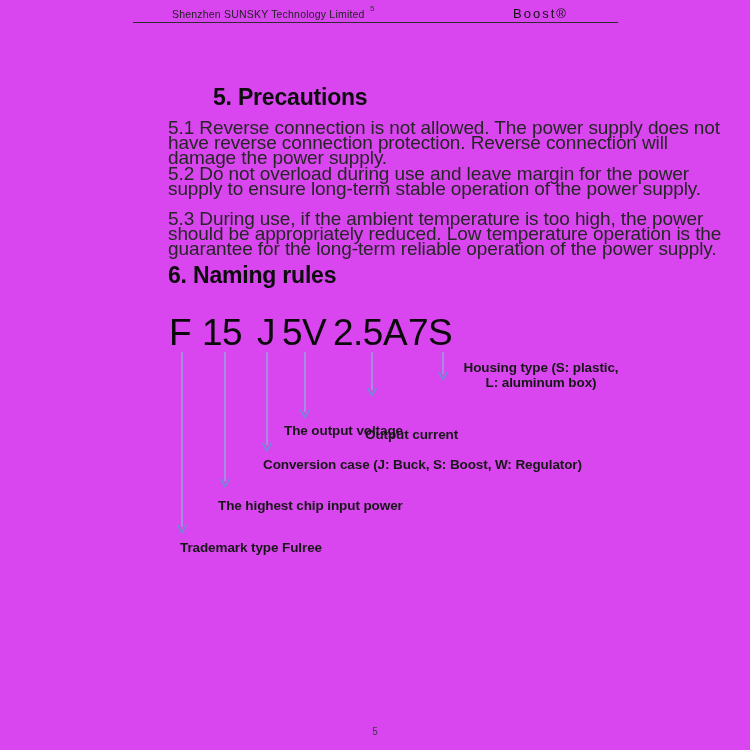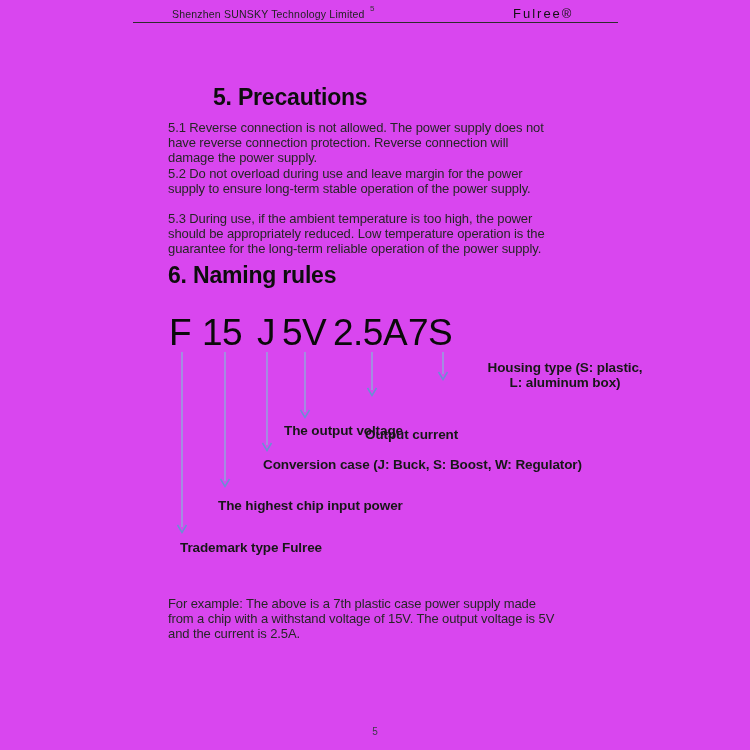--- a/index.html
+++ b/index.html
@@ -35,21 +35,21 @@
   
   .sec-heading {
     font-weight: bold; font-size: 23px; color: #0d0d0d; letter-spacing: -0.2px;
   }
   .h-precautions { left: 168px; top: 84px; margin-left: 45px; }
   .h-naming { left: 168px; top: 262px; }
 
   
   .body-par {
     left: 168px;
-    font-size: 13px; line-height: 15px; color: #262626;
+    font-size: 19px; line-height: 15px; color: #262626;
     white-space: pre; letter-spacing: -0.1px;
   }
   .p1 { top: 120px; }
   .p2 { top: 166px; }
   .p3 { top: 211px; }
   .example { top: 596px; }
 
   
   .code-part {
     top: 311px;
@@ -65,41 +65,41 @@
 
   
   .arrow { position: absolute; top: 352px; }
 
   
   .diagram-label {
     position: absolute;
     font-weight: bold; font-size: 13.5px; line-height: 15px;
     color: #171717; white-space: pre-line; letter-spacing: -0.1px;
   }
-  .lbl-housing { left: 480px; top: 360px; width: 170px; text-align: center; }
+  .lbl-housing { left: 456px; top: 360px; width: 170px; text-align: center; }
   .lbl-current { left: 365px; top: 399px; margin-top: 28px; }
   .lbl-voltage { left: 284px; top: 423px; }
   .lbl-conversion { left: 263px; top: 457px; }
   .lbl-power { left: 218px; top: 498px; text-align: center; }
   .lbl-trademark { left: 180px; top: 540px; }
 
   
   .page-number {
     left: 0; top: 726px; width: 750px;
     text-align: center; font-size: 10px; color: #3a3a46;
   }
 </style>
 </head>
 <body>
 
 <div id="page">
 
   <div class="abs company">Shenzhen SUNSKY Technology Limited</div>
   <div class="abs header-sup">5</div>
-  <div class="abs brand">Fulree®</div>
+  <div class="abs brand">Boost®</div>
   <div class="abs header-rule"></div>
 
   <div class="abs sec-heading h-precautions">5. Precautions</div>
   <div class="abs body-par p1">5.1 Reverse connection is not allowed. The power supply does not
 have reverse connection protection. Reverse connection will
 damage the power supply.</div>
   <div class="abs body-par p2">5.2 Do not overload during use and leave margin for the power
 supply to ensure long-term stable operation of the power supply.</div>
   <div class="abs body-par p3">5.3 During use, if the ambient temperature is too high, the power
 should be appropriately reduced. Low temperature operation is the
@@ -140,19 +140,16 @@
   </svg>
 
   <div class="diagram-label lbl-housing">Housing type (S: plastic,
 L: aluminum box)</div>
   <div class="diagram-label lbl-current">Output current</div>
   <div class="diagram-label lbl-voltage">The output voltage</div>
   <div class="diagram-label lbl-conversion">Conversion case (J: Buck, S: Boost, W: Regulator)</div>
   <div class="diagram-label lbl-power">The highest chip input power</div>
   <div class="diagram-label lbl-trademark">Trademark type Fulree</div>
 
-  <div class="abs body-par example">For example: The above is a 7th plastic case power supply made
-from a chip with a withstand voltage of 15V. The output voltage is 5V
-and the current is 2.5A.</div>
 
   <div class="abs page-number">5</div>
 
 </div>
 
 </body></html>

